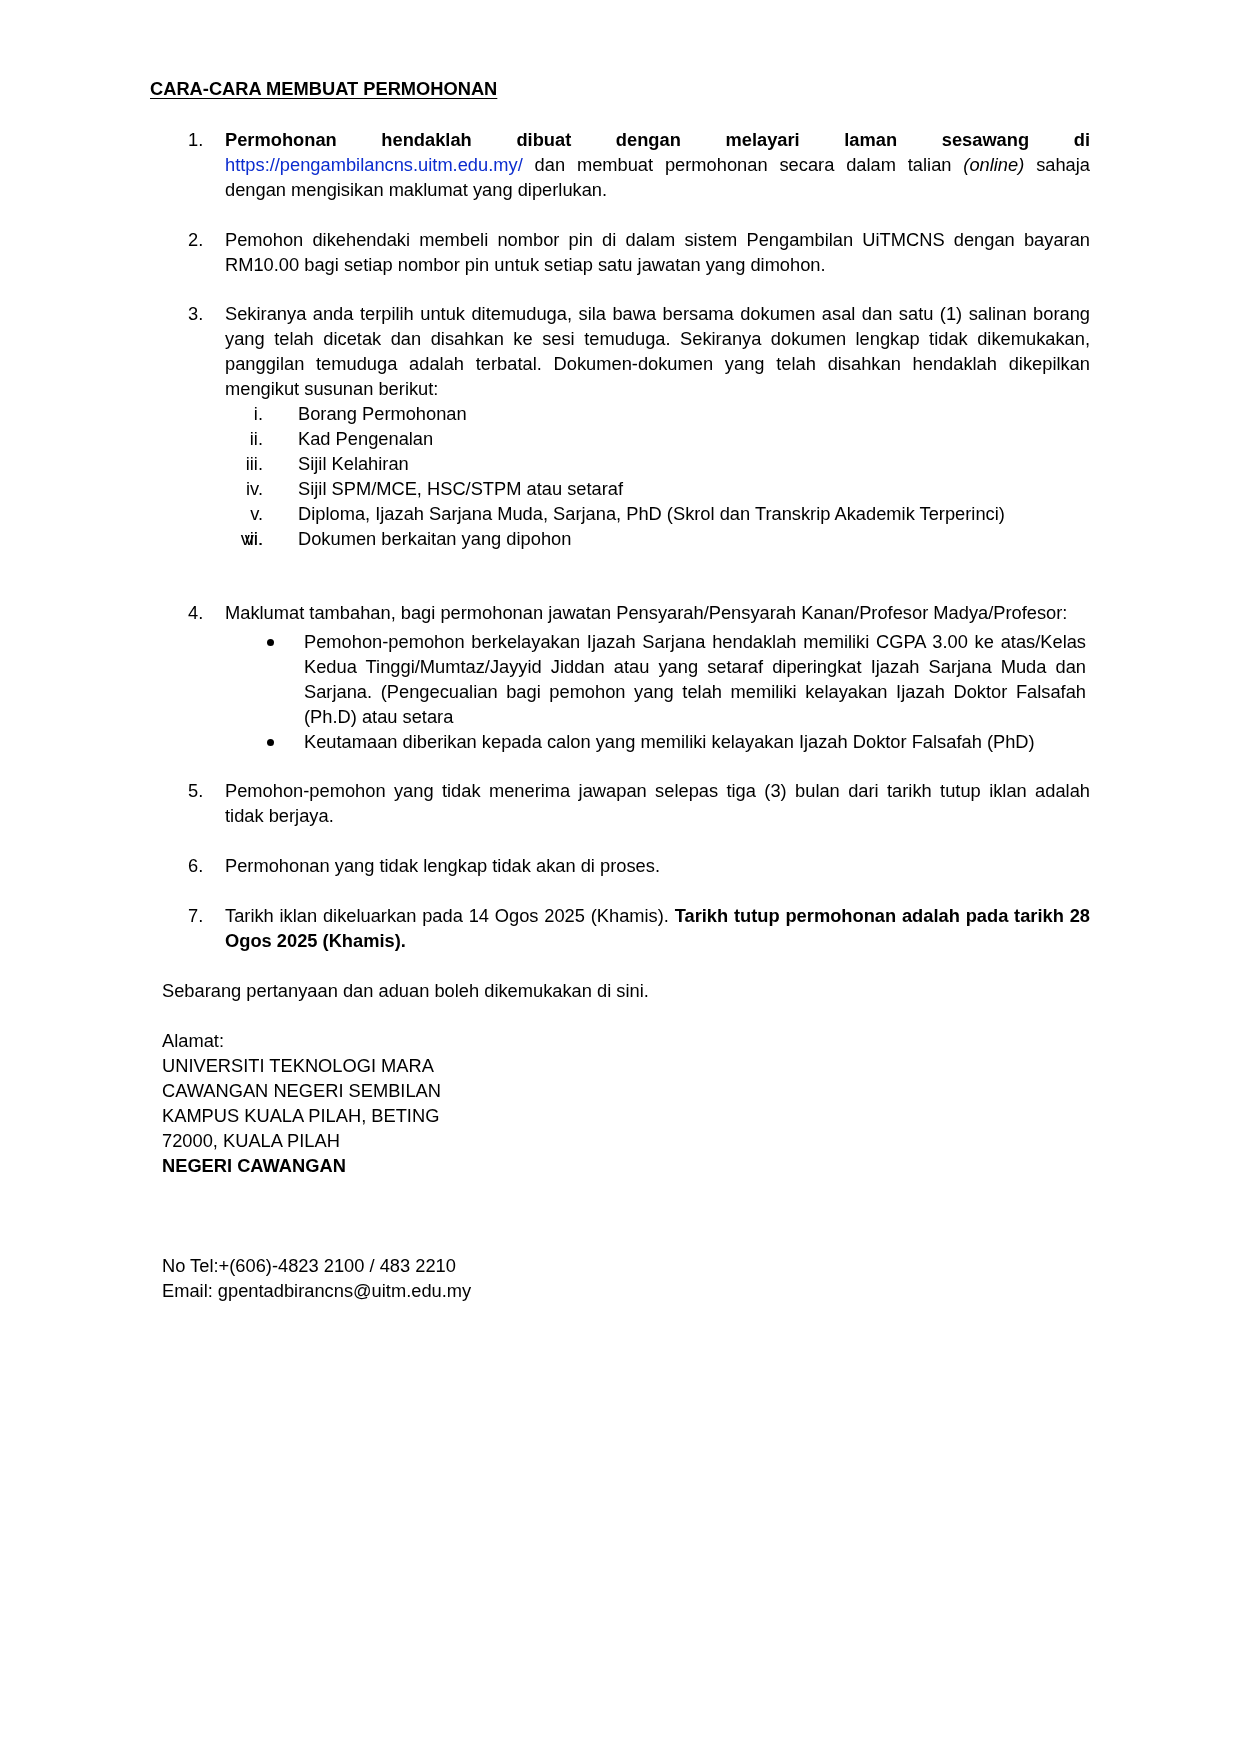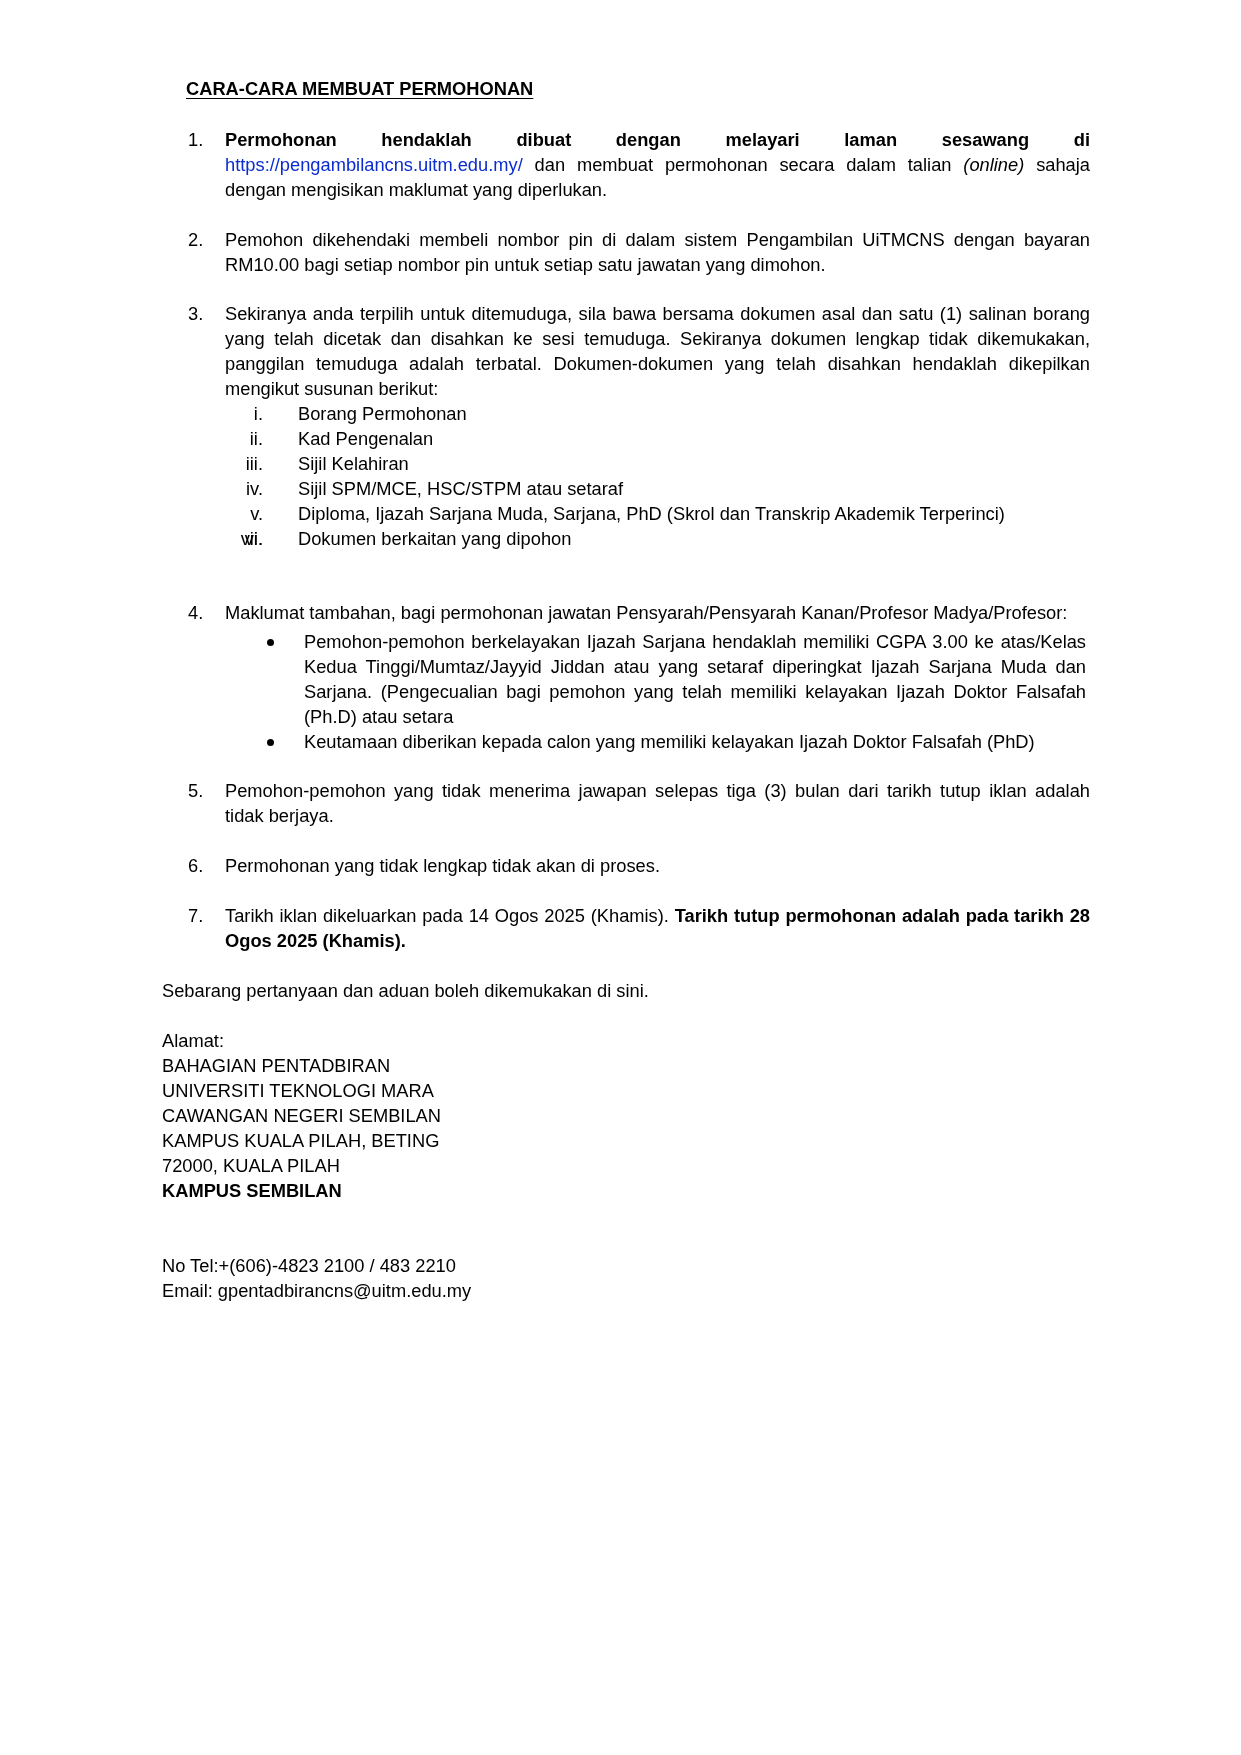--- a/index.html
+++ b/index.html
@@ -1,19 +1,19 @@
 <!DOCTYPE html>
 <html><head>
   <meta charset="utf-8">
   <style>
     html, body { margin: 0; padding: 0; background: #ffffff; }
     body { width: 1241px; height: 1755px; position: relative; overflow: hidden;
       font-family: "Liberation Sans", sans-serif; color: #000; font-size: 18.3px; line-height: 25px; }
     .page { position: absolute; left: 150px; top: 0; width: 940px; }
-    .heading { position: absolute; top: 76px; left: 0; font-weight: bold; text-decoration: underline; text-underline-offset: 3px; margin-left: 36px; }
+    .heading { position: absolute; top: 76px; left: 0; font-weight: bold; text-decoration: underline; text-underline-offset: 3px; }
     .ol { position: absolute; left: 0; width: 940px; }
     .item { position: relative; padding-left: 75px; text-align: justify; }
     .num { position: absolute; left: 38px; top: 0; }
     .roman { list-style: none; margin: 0; padding: 0; }
     .roman li { position: relative; padding-left: 148px; }
     .roman .rn { position: absolute; left: 75px; width: 38px; text-align: right; }
     .bullets { list-style: none; margin: 4px; padding: 0; }
     .bullets li { position: relative; padding-left: 150px; text-align: justify; }
     .bullets .dot { position: absolute; left: 113px; top: 10px; width: 7px; height: 7px; border-radius: 50%; background: #000; }
     .link { color: #0b2ccf; }
@@ -90,26 +90,25 @@
     <div class="item">
       <span class="num">7.</span>
       <div><span>Tarikh iklan dikeluarkan pada 14 Ogos 2025 (Khamis). </span><span class="bold">Tarikh tutup permohonan adalah pada tarikh 28 Ogos 2025 (Khamis).</span></div>
     </div>
   </div>
 
   <div class="block" style="top:978px;">Sebarang pertanyaan dan aduan boleh dikemukakan di sini.</div>
 
   <div class="block" style="top:1028px;">
     <div>Alamat:</div>
-    <div>BAHAGIAN PENTADBIRAN</div>
     <div>UNIVERSITI TEKNOLOGI MARA</div>
     <div>CAWANGAN NEGERI SEMBILAN</div>
     <div>KAMPUS KUALA PILAH, BETING</div>
     <div>72000, KUALA PILAH</div>
-    <div class="bold">KAMPUS SEMBILAN</div>
+    <div class="bold">NEGERI CAWANGAN</div>
   </div>
 
   <div class="block" style="top:1253px;">
     <div>No Tel:+(606)-4823 2100 / 483 2210</div>
     <div>Email: gpentadbirancns@uitm.edu.my</div>
   </div>
 
 </div>
 
 </body></html>

